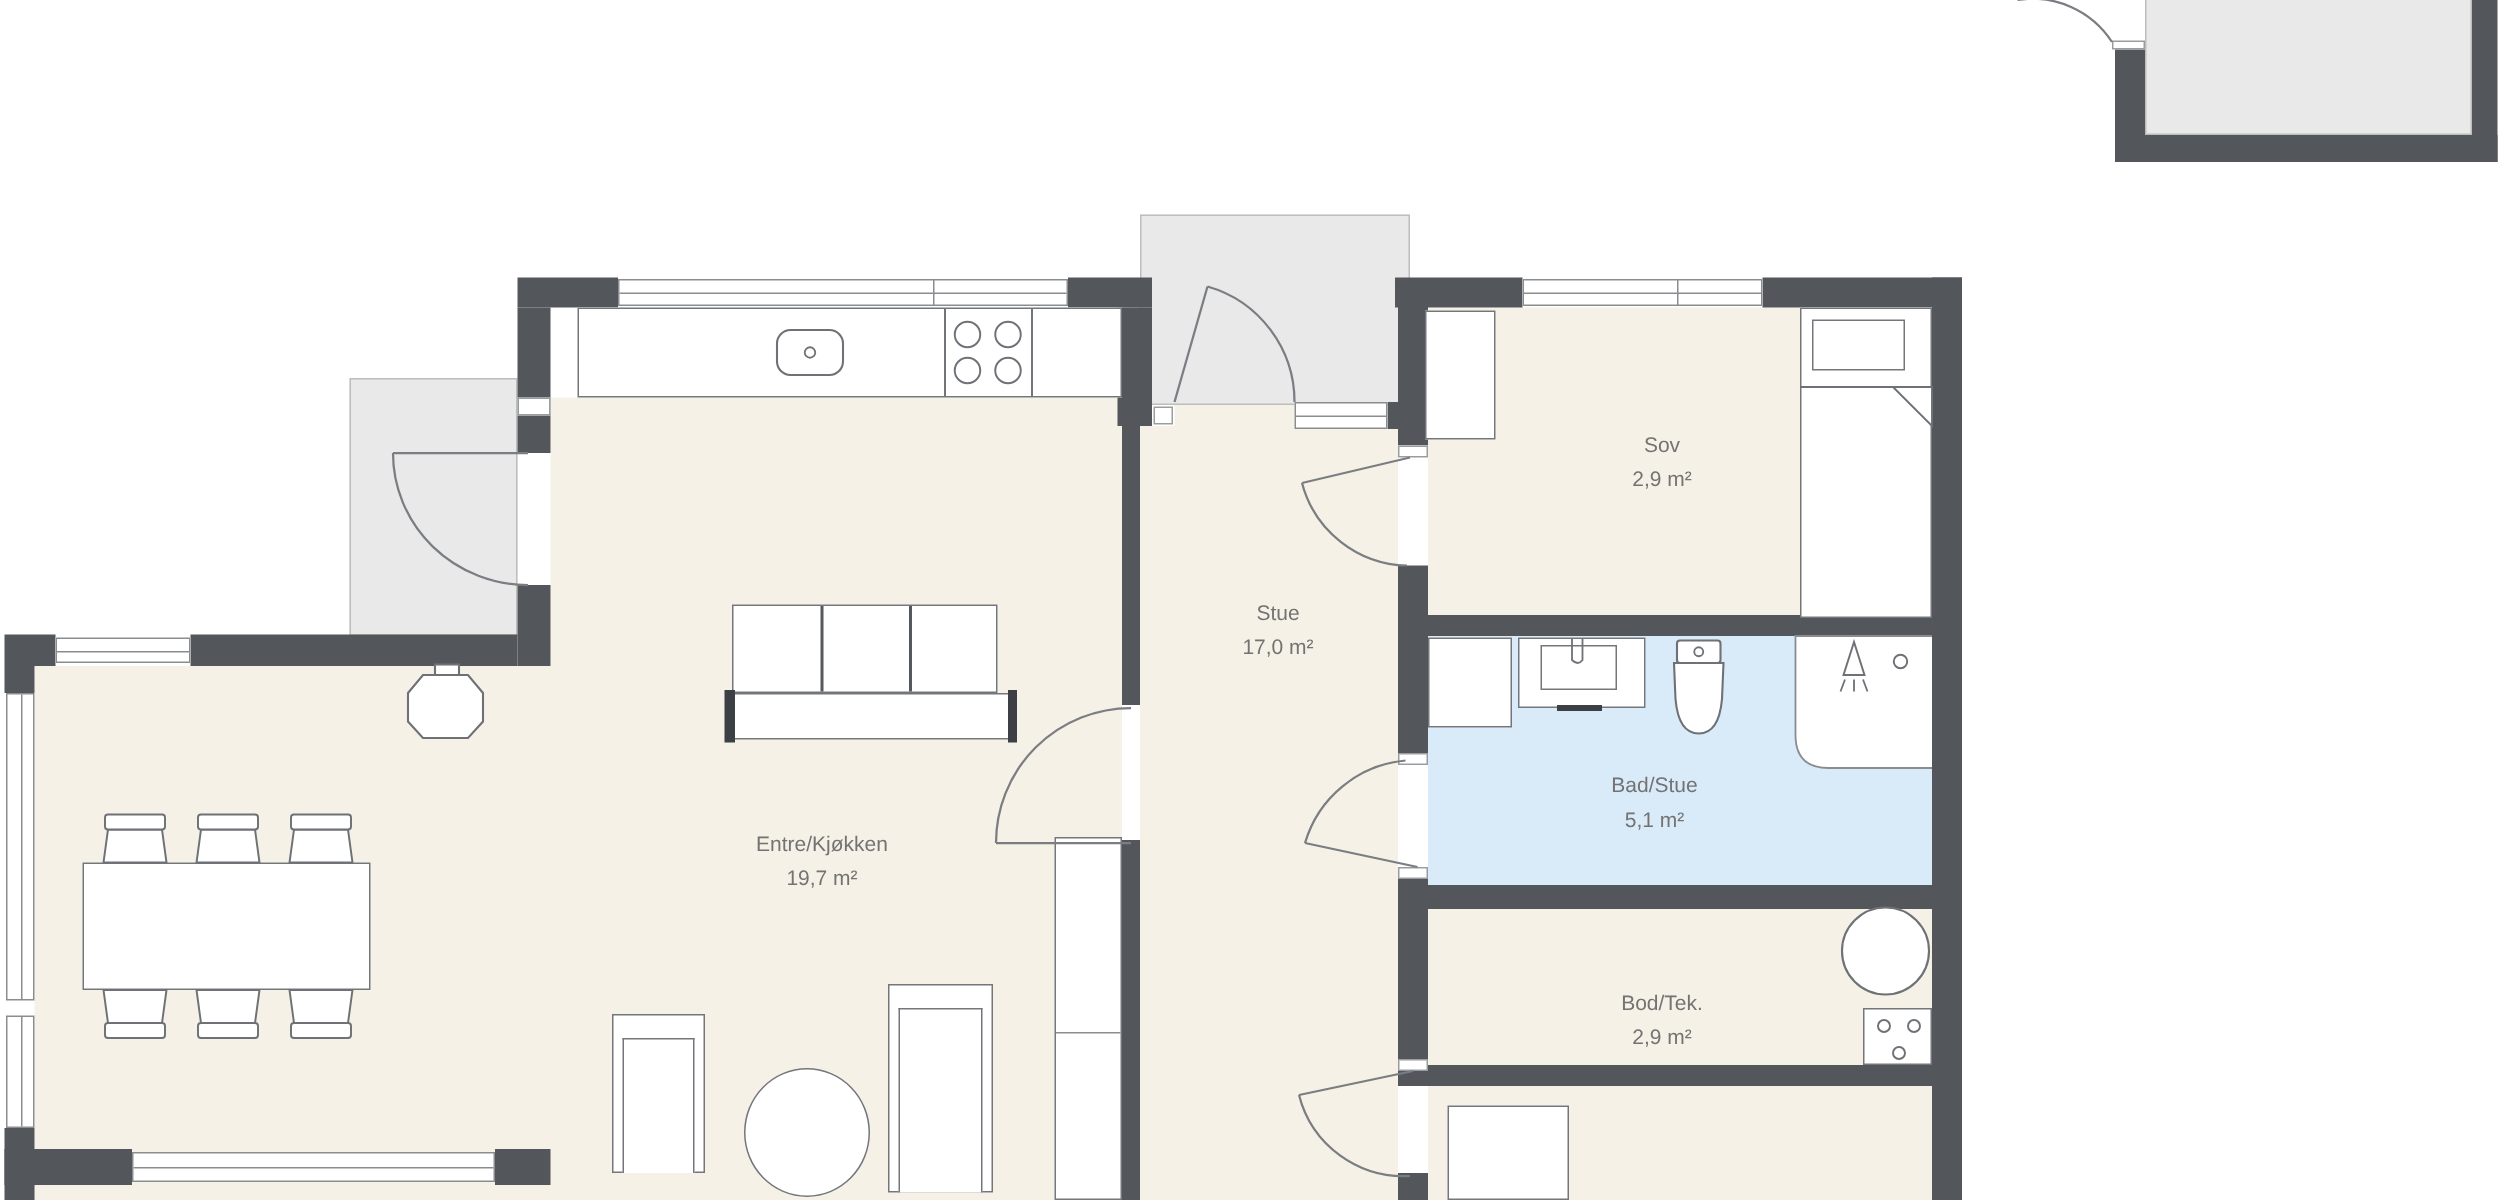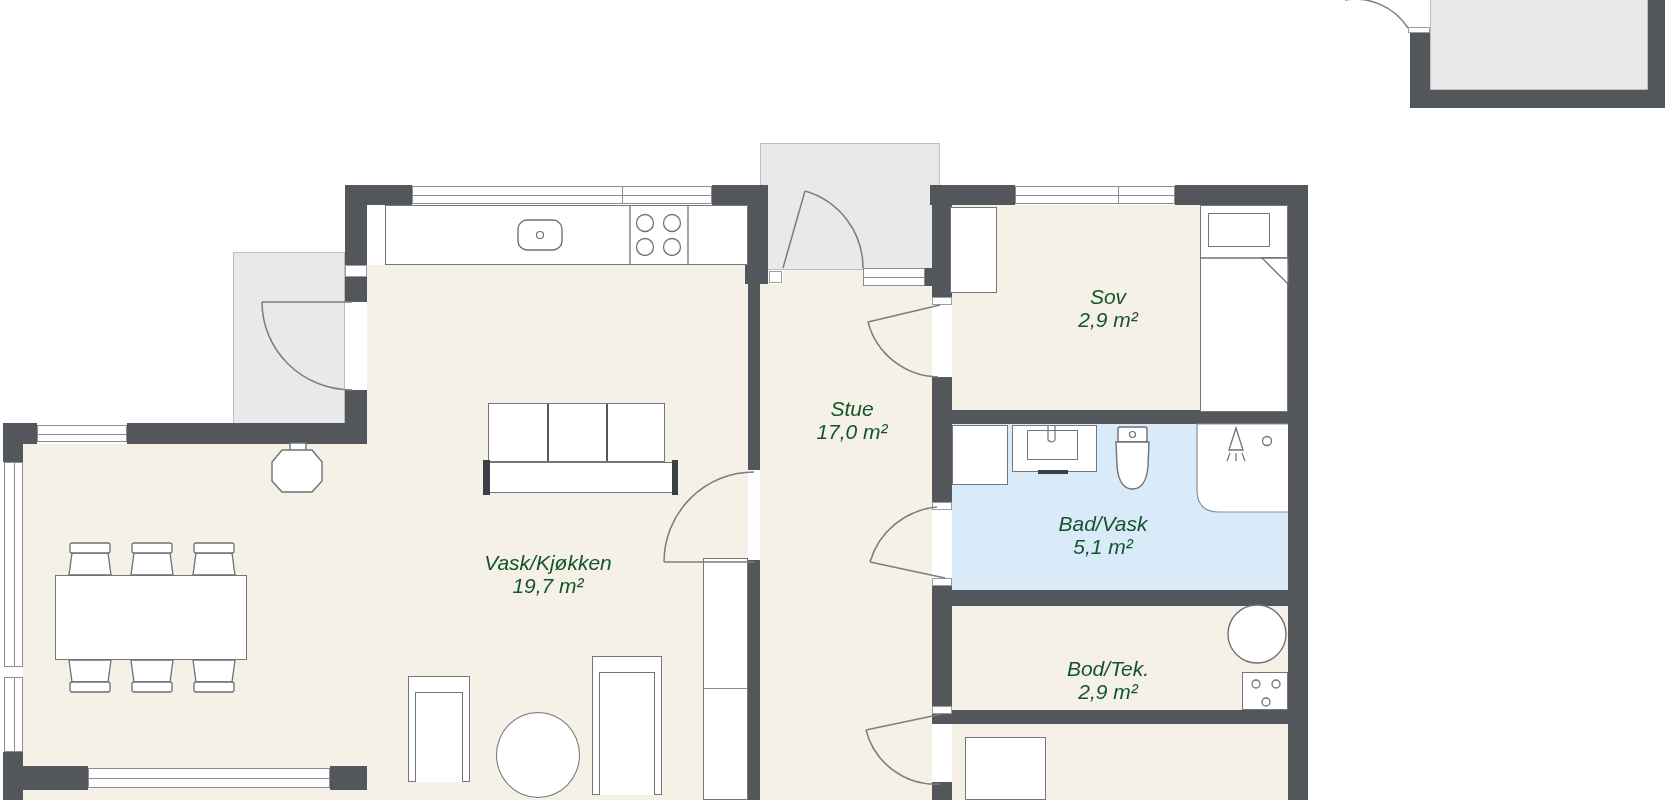--- a/index.html
+++ b/index.html
@@ -10,21 +10,21 @@
   .bathfloor{position:absolute;background:#d9eaf8;}
   .outdoor{position:absolute;background:#e9e9e9;border:1px solid #bdbdbd;box-sizing:border-box;}
   .fur{position:absolute;background:#ffffff;border:1.5px solid #73767a;box-sizing:border-box;}
   .thin{border-width:1px;}
   .win{position:absolute;background:#ffffff;border:1px solid #8a8d90;box-sizing:border-box;}
   .win-h::after{content:"";position:absolute;left:0;right:0;top:50%;border-top:1px solid #8a8d90;}
   .win-v::after{content:"";position:absolute;top:0;bottom:0;left:50%;border-left:1px solid #8a8d90;}
   .divider{position:absolute;background:#8a8d90;}
   .jamb{position:absolute;background:#ffffff;border:1px solid #9a9da0;box-sizing:border-box;}
   .room-label{position:absolute;transform:translateX(-50%);text-align:center;
-    color:#14532d;font-size:21px;line-height:23px;white-space:nowrap;font-style:italic;}
+    color:#737373;font-size:14px;line-height:23px;white-space:nowrap;}
   svg{position:absolute;left:0;top:0;pointer-events:none;}
   .darkedge{position:absolute;background:#3c3f43;}
 </style>
 </head>
 <body>
 
 <div id="plan">
 
   <div class="outdoor" style="left:233px;top:252px;width:112px;height:172px;"></div>
   <div class="outdoor" style="left:760px;top:143px;width:180px;height:127px;"></div>
@@ -214,33 +214,33 @@
       <polygon points="69,660 111,660 108,682 72,682"></polygon>
         <rect x="70" y="682" width="40" height="10" rx="2"></rect>
       <polygon points="131,660 173,660 170,682 134,682"></polygon>
         <rect x="132" y="682" width="40" height="10" rx="2"></rect>
       <polygon points="193,660 235,660 232,682 196,682"></polygon>
         <rect x="194" y="682" width="40" height="10" rx="2"></rect>
     </g>
   </svg>
 
   <div class="room-label" style="left:548px;top:551px;">
-    <div>Vask/Kjøkken</div>
+    <div>Entre/Kjøkken</div>
     <div>19,7 m²</div>
   </div>
   <div class="room-label" style="left:852px;top:397px;">
     <div>Stue</div>
     <div>17,0 m²</div>
   </div>
   <div class="room-label" style="left:1108px;top:285px;">
     <div>Sov</div>
     <div>2,9 m²</div>
   </div>
   <div class="room-label" style="left:1103px;top:512px;">
-    <div>Bad/Vask</div>
+    <div>Bad/Stue</div>
     <div>5,1 m²</div>
   </div>
   <div class="room-label" style="left:1108px;top:657px;">
     <div>Bod/Tek.</div>
     <div>2,9 m²</div>
   </div>
 
 </div>
 
 </body></html>

